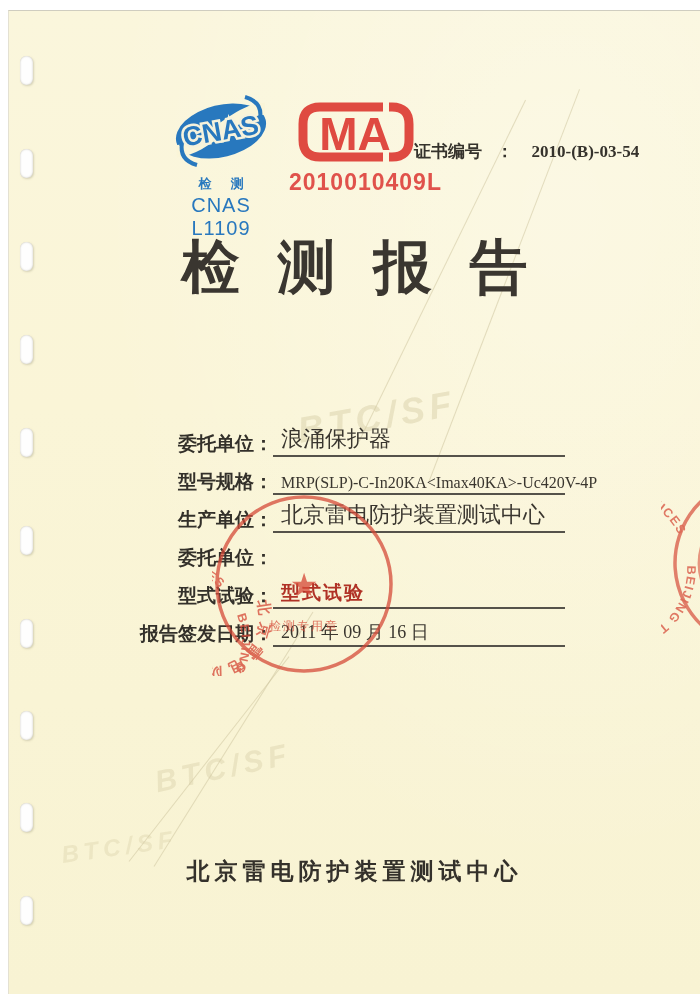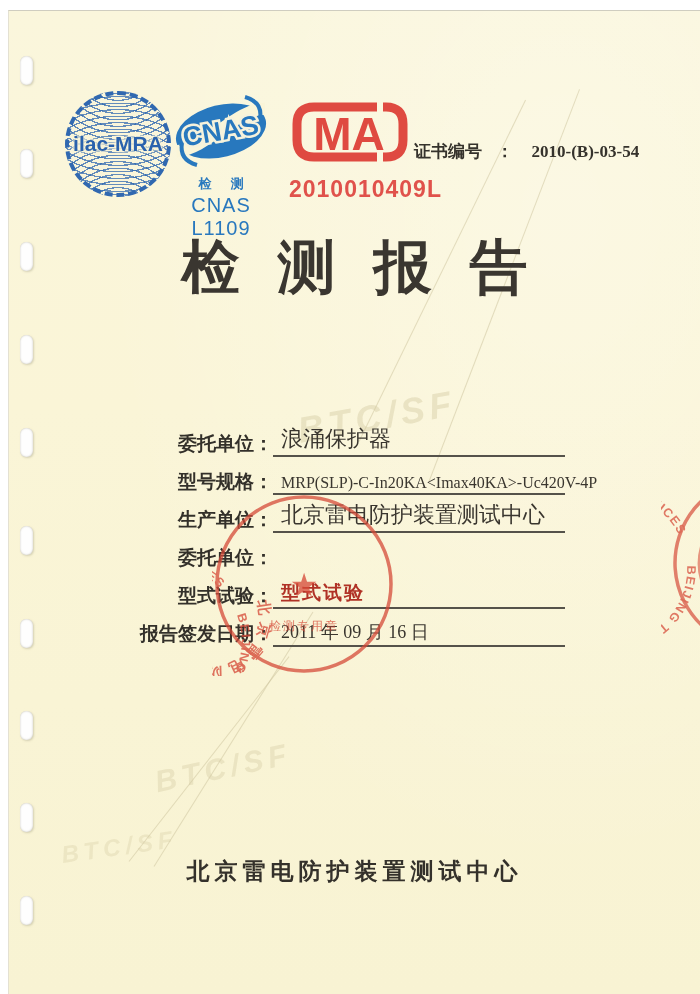--- a/index.html
+++ b/index.html
@@ -27,23 +27,23 @@
     border:4px dashed #3068b0;
     background:
       repeating-radial-gradient(circle at 50% -35%, rgba(48,104,176,.75) 0 1.3px, transparent 1.3px 6.5px),
       repeating-radial-gradient(circle at 50% 135%, rgba(48,104,176,.75) 0 1.3px, transparent 1.3px 6.5px);
     display:flex; align-items:center; justify-content:center; }
   .logo-ilac span { font-family:"Liberation Sans",sans-serif; font-weight:bold; font-size:21px; color:#2a62ad;
     text-shadow:0 0 3px #faf5d8,0 0 3px #faf5d8,0 0 4px #faf5d8,0 0 5px #faf5d8; letter-spacing:0; }
   .logo-cnas { position:absolute; left:160px; top:82px; width:104px; text-align:center; color:#2878be; }
   .cnas-sub { font-size:13px; font-weight:bold; letter-spacing:8px; margin-top:-2px; padding-left:8px; }
   .cnas-code { font-family:"Liberation Sans",sans-serif; font-size:20px; letter-spacing:1px; margin-top:1px; }
-  .logo-cma { position:absolute; left:278px; top:90px; width:130px; text-align:left; }
+  .logo-cma { position:absolute; left:278px; top:90px; width:130px; text-align:right; }
   .cma-number { font-family:"Liberation Sans",sans-serif; font-weight:bold; font-size:23px; color:#e0524b;
-    letter-spacing:1px; margin-top:9px; padding-left:2px; }
+    letter-spacing:1px; margin-top:2px; padding-left:2px; }
   .cert-line { position:absolute; left:405px; top:110px; font-size:17px; font-weight:bold; color:#35322c;
     white-space:nowrap;margin-top:19px; }
   .cert-line .colon { margin:0 14px 0 10px; }
 
   
   .title { position:absolute; left:0; top:218px; width:100%; text-align:center;
     font-size:58px; font-weight:bold; color:#3a3630; letter-spacing:38px; transform:translateX(19px); }
 
   
   .fields { position:absolute; left:124px; top:419px; }
@@ -81,23 +81,20 @@
     <div class="hole" style="top:885px"></div>
 
     <div class="wm-line" style="left:420px; top:470px; width:420px; transform:rotate(-69deg);"></div>
     <div class="wm-line" style="left:350px; top:430px; width:380px; transform:rotate(-64deg);"></div>
     <div class="wm-line" style="left:120px; top:850px; width:260px; transform:rotate(-52deg);"></div>
     <div class="wm-line" style="left:145px; top:855px; width:300px; transform:rotate(-58deg);"></div>
     <div class="wm-text" style="left:288px; top:385px; font-size:36px; transform:rotate(-10deg); opacity:.8;">BTC/SF</div>
     <div class="wm-text" style="left:145px; top:740px; font-size:30px; transform:rotate(-12deg); opacity:.7;">BTC/SF</div>
     <div class="wm-text" style="left:52px; top:822px; font-size:24px; transform:rotate(-8deg); opacity:.6;">BTC/SF</div>
 
-    <div class="logo-ilac">
-      <span>ilac-MRA</span>
-    </div>
 
     <div class="logo-cnas">
       <svg width="104" height="80" viewBox="0 0 104 80">
         <g transform="rotate(-14 52 38)">
           <ellipse cx="52" cy="38" rx="46" ry="26" fill="#2878be"></ellipse>
           <path d="M4 47 C34 52 72 20 100 27" stroke="#faf5d8" stroke-width="12" fill="none"></path>
         </g>
         <path d="M76 4 q18 5 15 22" stroke="#2878be" stroke-width="4" fill="none"></path>
         <path d="M86 28 l5 4 3 -9 z" fill="#2878be"></path>
         <path d="M28 72 q-18 -5 -15 -22" stroke="#2878be" stroke-width="4" fill="none"></path>

